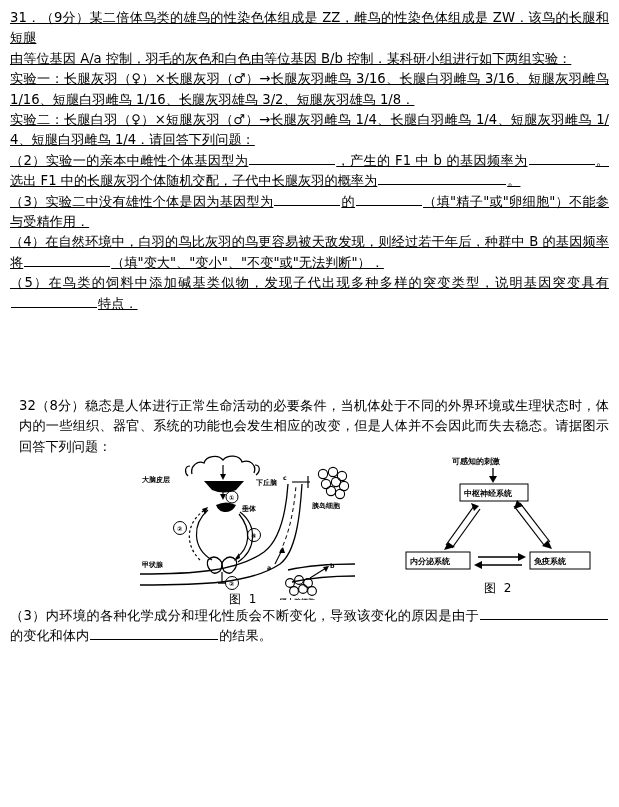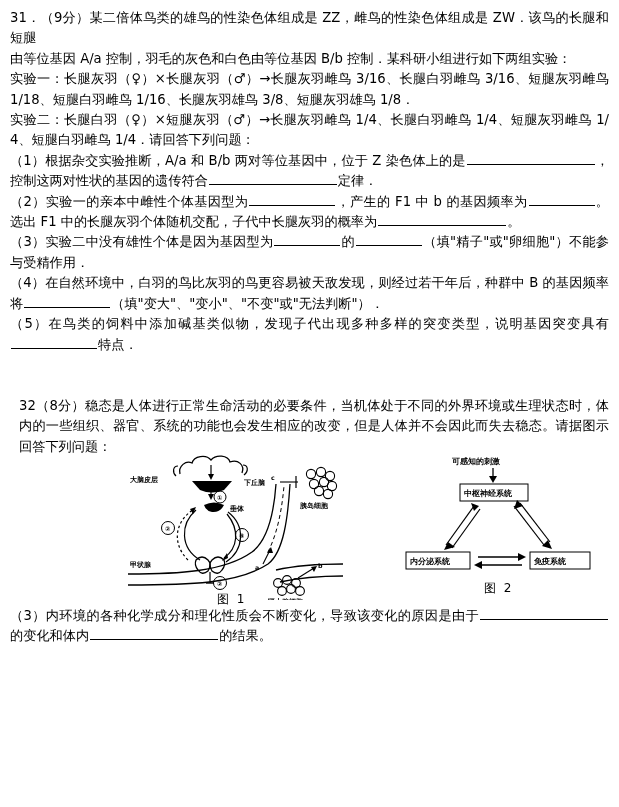--- a/index.html
+++ b/index.html
@@ -31,20 +31,21 @@
     text-align: justify;
     margin: 0;
     letter-spacing: 0px;
     word-break: break-all;
   }
   #q31 {
     position: absolute;
     top: 8px;
     left: 0;
     right: 0;
+    text-decoration: underline;
   }
   #q32 {
     position: absolute;
     top: 396px;
     left: 9px;
     right: 0;
   }
   .blank {
     display: inline-block;
     border-bottom: 1px solid #000;
@@ -60,21 +61,21 @@
   
   .figures {
     position: absolute;
     top: 452px;
     left: 0;
     width: 619px;
     height: 148px;
   }
   .fig1-wrap {
     position: absolute;
-    left: 128px;
+    left: 140px;
     top: 0;
     width: 215px;
     height: 148px;
   }
   .fig2-wrap {
     position: absolute;
     left: 400px;
     top: 0;
     width: 200px;
     height: 148px;
@@ -112,24 +113,23 @@
 </style>
 </head>
 <body>
 
 <div class="page">
 
   <div id="q31" class="q-block">
 
     <p class="para">31．（9分）某二倍体鸟类的雄鸟的性染色体组成是 ZZ，雌鸟的性染色体组成是 ZW．该鸟的长腿和短腿</p>
     <p class="para">由等位基因 A/a 控制，羽毛的灰色和白色由等位基因 B/b 控制．某科研小组进行如下两组实验：</p>
-    <p class="para">实验一：长腿灰羽（♀）×长腿灰羽（♂）→长腿灰羽雌鸟 3/16、长腿白羽雌鸟 3/16、短腿灰羽雌鸟 1/18、短腿白羽雌鸟 1/16、长腿灰羽雄鸟 3/8、短腿灰羽雄鸟 1/8．</p>
+    <p class="para">实验一：长腿灰羽（♀）×长腿灰羽（♂）→长腿灰羽雌鸟 3/16、长腿白羽雌鸟 3/16、短腿灰羽雌鸟 1/16、短腿白羽雌鸟 1/16、长腿灰羽雄鸟 3/2、短腿灰羽雄鸟 1/8．</p>
     <p class="para">实验二：长腿白羽（♀）×短腿灰羽（♂）→长腿灰羽雌鸟 1/4、长腿白羽雌鸟 1/4、短腿灰羽雌鸟 1/4、短腿白羽雌鸟 1/4．请回答下列问题：</p>
 
-    <p class="para"><span>（1）根据杂交实验推断，A/a 和 B/b 两对等位基因中，位于 Z 染色体上的是</span><span class="blank b-xl"></span><span>，控制这两对性状的基因的遗传符合</span><span class="blank b-xl"></span><span>定律．</span></p>
 
     <p class="para"><span>（2）实验一的亲本中雌性个体基因型为</span><span class="blank b-lg"></span><span>，产生的 F1 中 b 的基因频率为</span><span class="blank b-md"></span><span>。选出 F1 中的长腿灰羽个体随机交配，子代中长腿灰羽的概率为</span><span class="blank b-xl"></span><span>。</span></p>
 
     <p class="para"><span>（3）实验二中没有雄性个体是因为基因型为</span><span class="blank b-md"></span><span>的</span><span class="blank b-md"></span><span>（填"精子"或"卵细胞"）不能参与受精作用．</span></p>
 
     <p class="para"><span>（4）在自然环境中，白羽的鸟比灰羽的鸟更容易被天敌发现，则经过若干年后，种群中 B 的基因频率将</span><span class="blank b-lg"></span><span>（填"变大"、"变小"、"不变"或"无法判断"）．</span></p>
 
     <p class="para"><span>（5）在鸟类的饲料中添加碱基类似物，发现子代出现多种多样的突变类型，说明基因突变具有</span><span class="blank b-lg"></span><span>特点．</span></p>
   </div>
 

